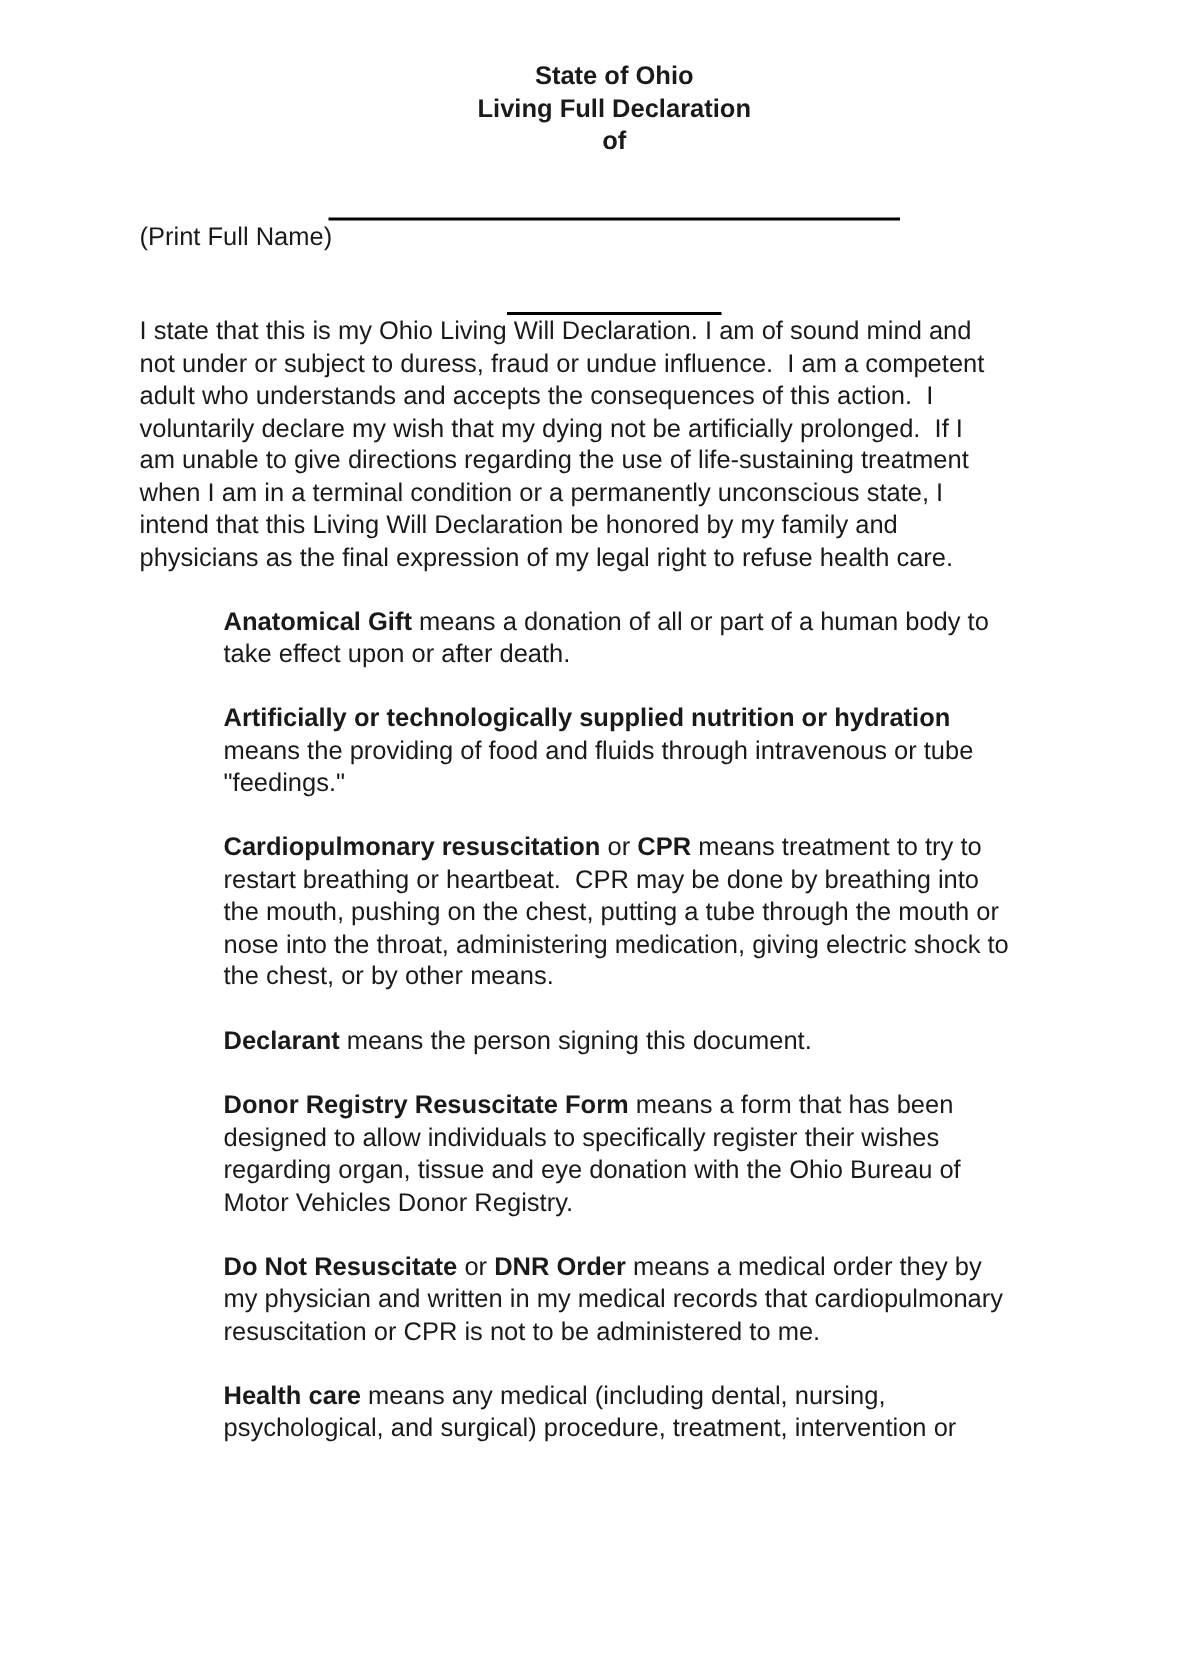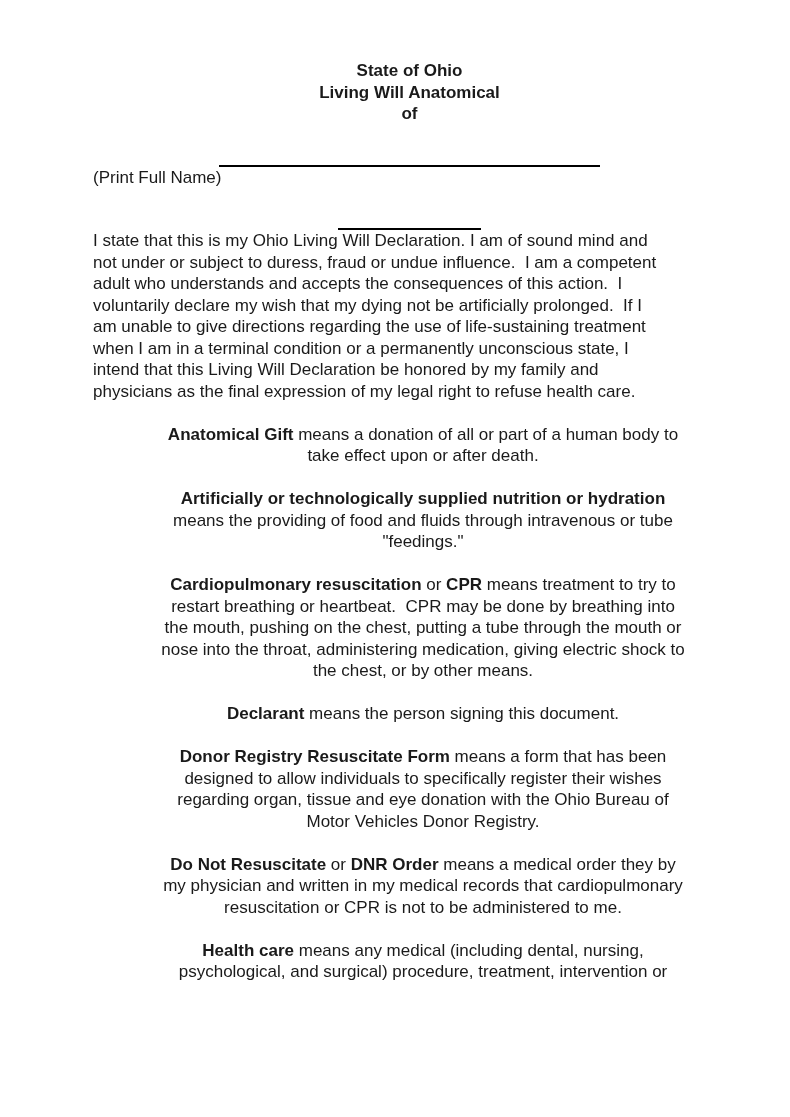--- a/index.html
+++ b/index.html
@@ -9,21 +9,21 @@
     font-family: "Liberation Sans", sans-serif;
     font-size: 17px;
     line-height: 21.5px;
     color: #1a1a1a;
     overflow: hidden;
   }
   .page {
     box-sizing: border-box;
     width: 790px;
     height: 1117px;
-    padding: 60px 64px 0 93px;
+    padding: 40px 64px 0 93px;
     background: #ffffff;
   }
   .title-block {
     text-align: center;
     font-weight: bold;
     margin: 0 0 21.5px 0;
   }
   .fill-line {
     border-bottom: 2px solid #000;
     height: 18.5px;
@@ -32,31 +32,31 @@
   .fill-line.name { width: 381px; }
   .fill-line.birth { width: 143px; }
   .center-label {
     text-align: left;
     margin: 0 0 21.5px 0;
   }
   .para {
     margin: 0 0 21.5px 0;
     white-space: pre-wrap;
   }
-  .indent { margin-left: 27px; text-align: center; }
+  .indent { margin-left: 56px; }
   .b { font-weight: bold; }
 </style>
 </head>
 <body>
 
 <div class="page">
 
   <div class="title-block">
     <div>State of Ohio</div>
-    <div>Living Will Anatomical</div>
+    <div>Living Full Declaration</div>
     <div>of</div>
   </div>
 
   <div class="fill-line name"></div>
   <div class="center-label">(Print Full Name)</div>
 
   <div class="fill-line birth"></div>
 
   <p class="para">I state that this is my Ohio Living Will Declaration. I am of sound mind and
 not under or subject to duress, fraud or undue influence.  I am a competent

